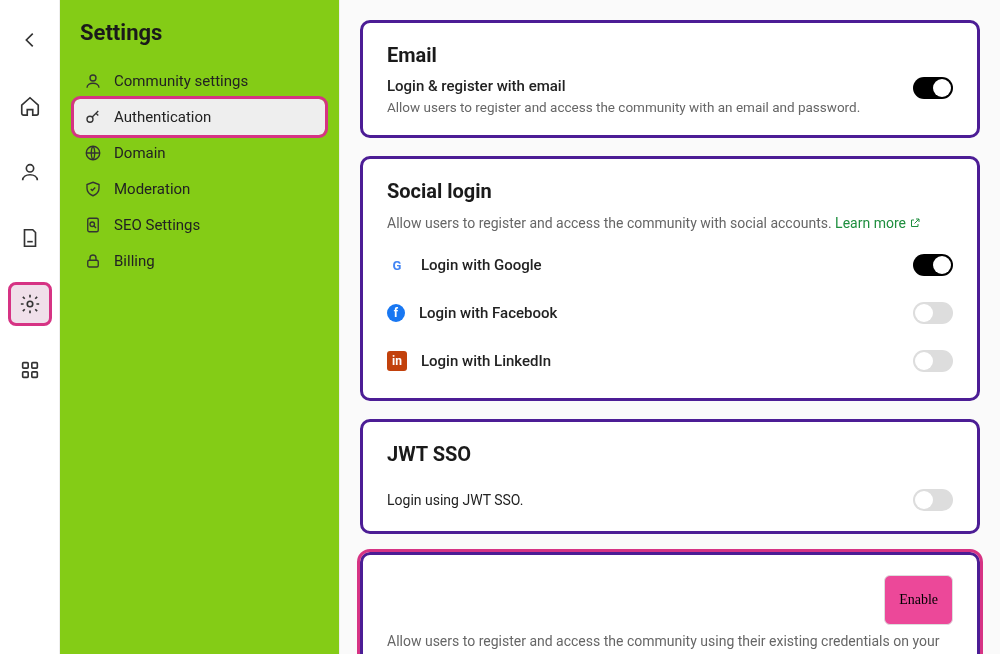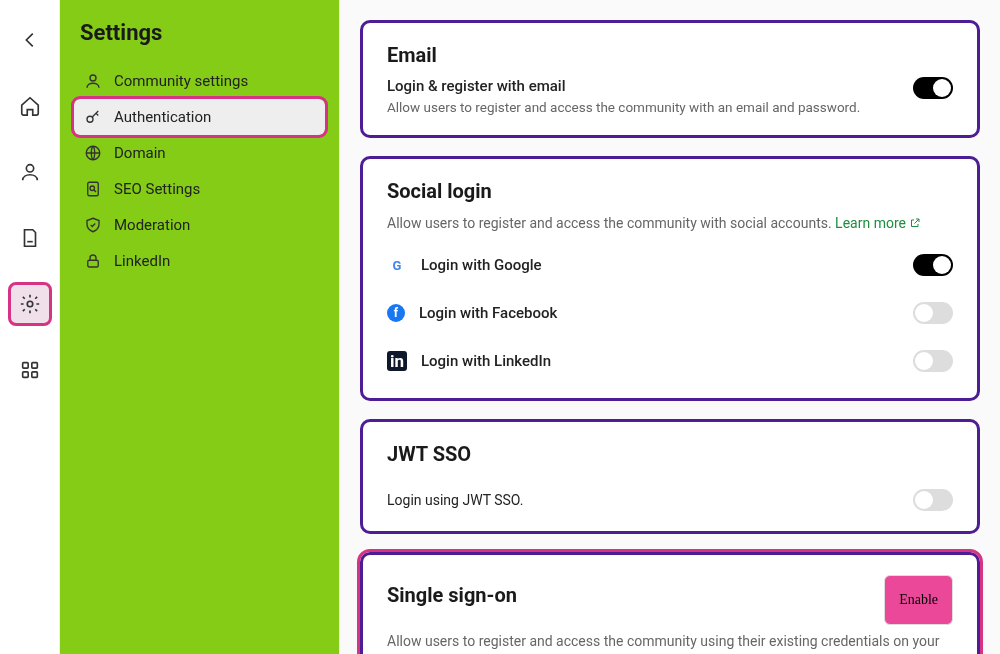--- a/index.html
+++ b/index.html
@@ -129,21 +129,21 @@
       height: 20px;
       display: inline-flex;
       align-items: center;
       justify-content: center;
       font-size: 13px;
       font-weight: bold;
       border-radius: 3px;
     }
     .bi-g { color: #4285F4; }
     .bi-fb { background: #1877F2; color: #fff; border-radius: 50%; width:18px; height:18px; font-size:12px;}
-    .bi-li { background: #0f172a; color: #fff; font-size:17px; }
+    .bi-li { background: #c2410c; color: #fff; font-size:12px; }
     .learn-link { color: #1e8e3e; text-decoration: none; }
     .learn-link svg { width: 12px; height: 12px; stroke: #1e8e3e; stroke-width:2; fill:none; vertical-align: -1px;}
     .enable-btn {
       margin-left: auto;
       padding: 16px 14px;
       border: 1px solid #ddd;
       border-radius: 6px;
       background: #ec4899;
       font-size: 14px;
       cursor: pointer;
@@ -215,39 +215,39 @@
   </div>
   <div class="side-item">
     <svg viewBox="0 0 24 24">
         <circle cx="12" cy="12" r="9"></circle>
         <path d="M3 12h18M12 3c3 3 3 15 0 18M12 3c-3 3-3 15 0 18"></path>
       </svg>
     <span>Domain</span>
   </div>
   <div class="side-item">
     <svg viewBox="0 0 24 24">
+        <path d="M12 3l8 3v5c0 5-3 8-8 10-5-2-8-5-8-10V6z"></path>
+        <path d="M9 12l2 2 4-4"></path>
+      </svg>
+    <span>Moderation</span>
+  </div>
+  <div class="side-item">
+    <svg viewBox="0 0 24 24">
         <rect x="5" y="3" width="14" height="18" rx="2"></rect>
         <circle cx="11" cy="11" r="3"></circle>
         <path d="M13 13l3 3"></path>
       </svg>
     <span>SEO Settings</span>
   </div>
   <div class="side-item">
     <svg viewBox="0 0 24 24">
-        <path d="M12 3l8 3v5c0 5-3 8-8 10-5-2-8-5-8-10V6z"></path>
-        <path d="M9 12l2 2 4-4"></path>
-      </svg>
-    <span>Moderation</span>
-  </div>
-  <div class="side-item">
-    <svg viewBox="0 0 24 24">
         <rect x="5" y="11" width="14" height="9" rx="2"></rect>
         <path d="M8 11V8a4 4 0 0 1 8 0v3"></path>
       </svg>
-    <span>LinkedIn</span>
+    <span>Billing</span>
   </div>
 </div>
 
 <div class="main">
 
   <div class="card">
     <h2>Email</h2>
     <div class="email-block" style="gap:8px;">
       <div class="email-text">
         <div class="row-label">Login &amp; register with email</div>
@@ -289,21 +289,20 @@
   <div class="card">
     <h2>JWT SSO</h2>
     <div class="jwt-row">
       <span class="desc" style="color:#222;">Login using JWT SSO.</span>
       <div class="toggle off"></div>
     </div>
   </div>
 
   <div class="card highlighted">
     <div class="head-row">
-      <h2>Single sign-on</h2>
       <button class="enable-btn">Enable</button>
     </div>
     <p class="desc">
       <span>Allow users to register and access the community using their existing credentials on your website or application. </span>
       <a href="#" class="learn-link">
         <span>Learn more</span>
         <svg viewBox="0 0 24 24">
             <path d="M14 4h6v6M20 4l-9 9M18 14v5H5V6h5"></path>
           </svg>
       </a>

